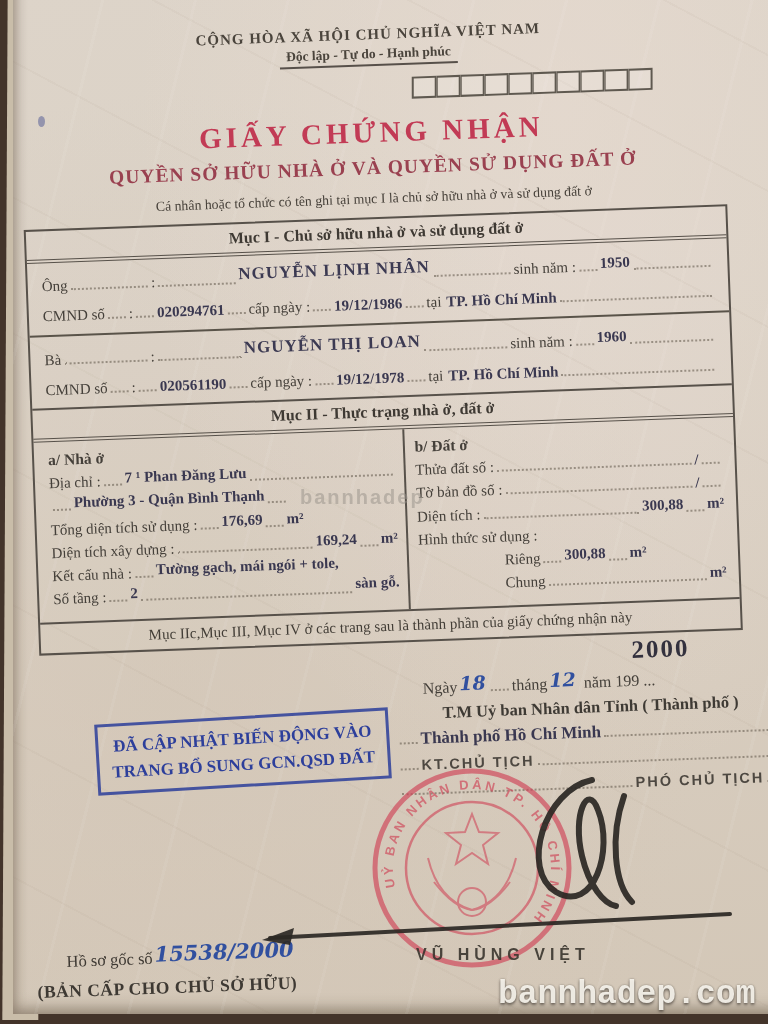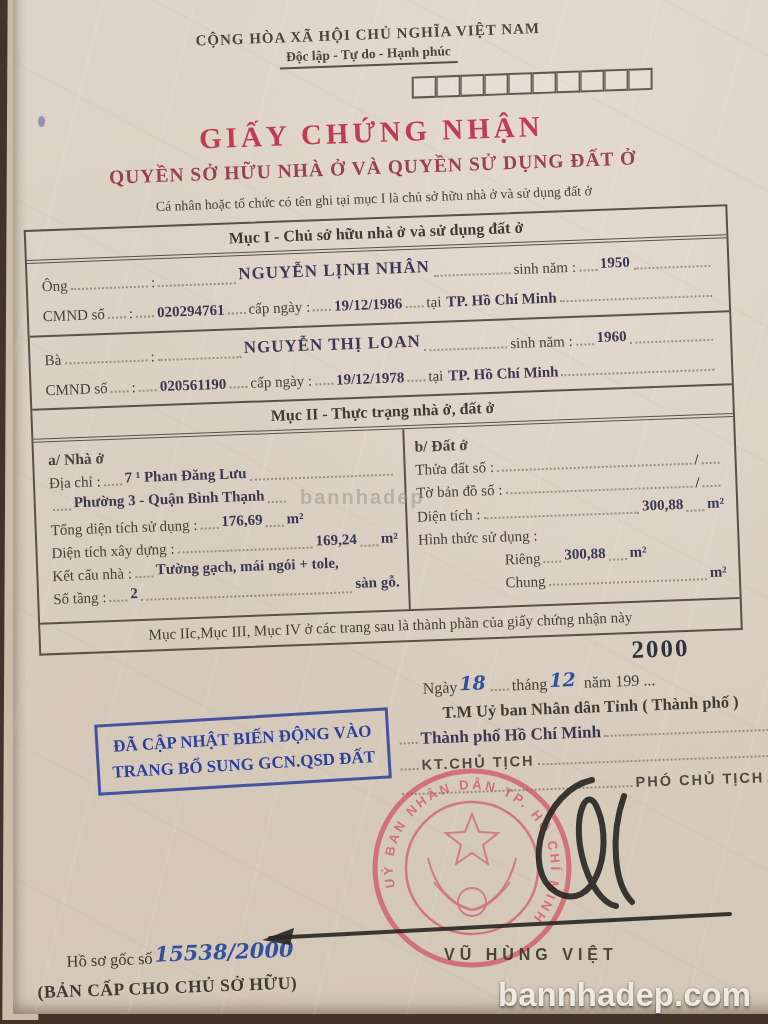--- a/index.html
+++ b/index.html
@@ -62,23 +62,23 @@
   .stamptxt{font-family:"Liberation Sans",sans-serif;font-size:14.5px;font-weight:bold;letter-spacing:2px;color:rgba(58,54,48,.88);white-space:nowrap;}
   .dossier{position:absolute;left:22px;top:292px;font-size:16.5px;color:#3e3933;display:flex;align-items:baseline;}
   .dossier .hd{font-size:21px;}
   .issuedto{position:absolute;left:-8px;top:326px;font-size:17.5px;font-weight:600;letter-spacing:.5px;color:#3e3933;}
 
   .overlay{position:absolute;inset:0;pointer-events:none;}
   .bluebox{position:absolute;left:96px;top:716px;width:272px;padding:7px 8px;border:3px solid rgba(44,62,154,.85);
     transform:rotate(-3.4deg);text-align:center;color:#2d3f9b;font-weight:bold;font-size:17px;line-height:1.5;white-space:nowrap;}
   .seal{position:absolute;left:366px;top:762px;opacity:.82;}
   .sig{position:absolute;left:252px;top:752px;}
-  .signer{position:absolute;left:444px;top:946px;font-family:"Liberation Sans",sans-serif;font-size:16px;font-weight:bold;letter-spacing:5px;color:rgba(56,52,46,.9);}
+  .signer{position:absolute;left:416px;top:946px;font-family:"Liberation Sans",sans-serif;font-size:16px;font-weight:bold;letter-spacing:5px;color:rgba(56,52,46,.9);}
   .wm-faint{position:absolute;left:300px;top:486px;font-family:"Liberation Sans",sans-serif;font-size:20px;font-weight:bold;letter-spacing:2px;color:rgba(150,144,136,.5);}
-  .wm-main{position:absolute;left:498px;top:976px;font-family:Liberation Sans, sans-serif;font-size:33px;font-weight:bold;color:rgba(248,245,238,.92);text-shadow:0 2px 3px rgba(40,35,30,.55),0 0 2px rgba(40,35,30,.4);}
+  .wm-main{position:absolute;left:498px;top:976px;font-family:Liberation Mono, monospace;font-size:33px;font-weight:bold;color:rgba(248,245,238,.92);text-shadow:0 2px 3px rgba(40,35,30,.55),0 0 2px rgba(40,35,30,.4);}
 </style>
 </head>
 <body>
 
 <div class="photo">
   <div class="underpage"></div>
   <div class="paper"></div>
   <div class="ink-dot"></div>
 
   <div class="doc">

